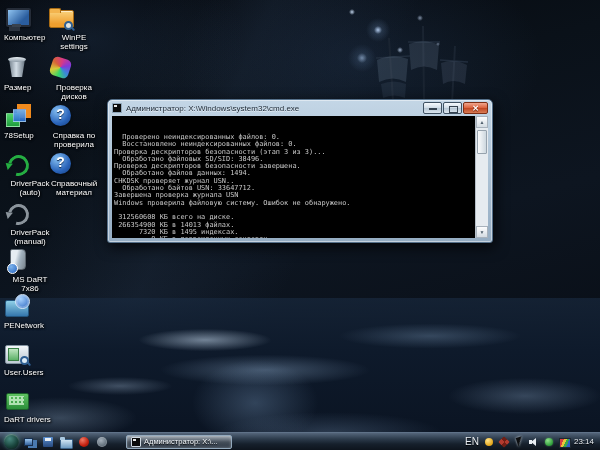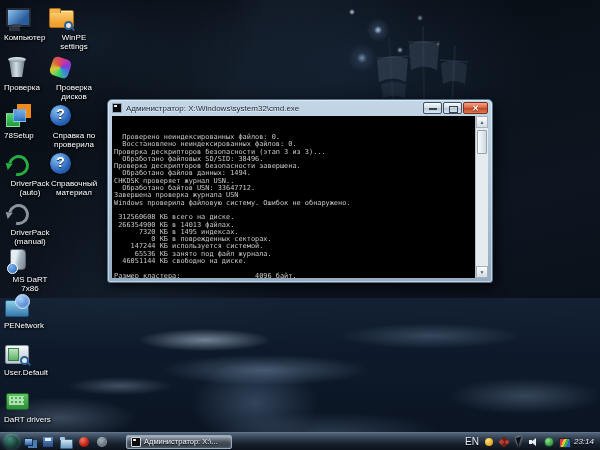--- a/index.html
+++ b/index.html
@@ -107,21 +107,21 @@
   .ic-userfolder::after { content:""; position:absolute; left:4px; top:8px; width:9px; height:11px;
     background:linear-gradient(#bfe6c2,#5cb167); border:1px solid #3a7f46; }
 
   .ic-drivers::before { content:""; position:absolute; left:2px; top:6px; width:21px; height:15px;
     background:linear-gradient(#5ec260,#2c8f3a); border-radius:2px; border:1px solid #1c612a; }
   .ic-drivers::after { content:""; position:absolute; left:5px; top:9px; width:15px; height:9px; opacity:.85;
     background:repeating-linear-gradient(90deg,#c4ecc5 0 2px,transparent 2px 4px),
                repeating-linear-gradient(0deg,#c4ecc5 0 2px,transparent 2px 4px); }
 
   
-  .win { position:absolute; left:107px; top:99px; width:386px; height:184px;
+  .win { position:absolute; left:107px; top:99px; width:386px; height:144px;
     background:linear-gradient(180deg, rgba(205,224,240,.95), rgba(160,185,208,.92));
     border:1px solid #55708a; border-radius:5px 5px 3px 3px;
     box-shadow:2px 4px 14px rgba(0,0,0,.75), inset 0 0 0 1px rgba(255,255,255,.45); }
   .titlebar { position:absolute; left:0; right:0; top:0; height:16px; display:flex; align-items:center;
     padding:0 4px; gap:4px; }
   .title-text { font-size:8px; color:#1b2733; white-space:nowrap; overflow:hidden; flex:1;
     text-shadow:0 1px 0 rgba(255,255,255,.6); }
   .cmd-ico { position:relative; width:10px; height:10px; background:#0a0a0a; border:1px solid #8fa6ba;
     border-radius:1px; flex:none; }
   .cmd-ico::before { content:""; position:absolute; left:1px; top:1px; width:3px; height:2px; background:#e8e8e8; }
@@ -194,21 +194,21 @@
   .ti-cursor::before { content:""; position:absolute; left:3px; top:0; width:0; height:0;
     border-top:9px solid #0c0e10; border-right:6px solid transparent; transform:rotate(-18deg);
     filter:drop-shadow(0 0 1px #dfe6ec); }
   .ti-volume::before { content:""; position:absolute; left:0; top:3px; width:3px; height:4px; background:#e9eef3; }
   .ti-volume::after { content:""; position:absolute; left:2px; top:1px; width:0; height:0;
     border-right:5px solid #e9eef3; border-top:4px solid transparent; border-bottom:4px solid transparent; }
   .ti-green::before { content:""; position:absolute; inset:1px; border-radius:50%;
     background:radial-gradient(circle at 35% 30%, #8fe08a, #2f9d3a 70%); box-shadow:0 0 2px rgba(120,230,120,.5); }
   .ti-display::before { content:""; position:absolute; left:0; top:1px; width:10px; height:8px; border:1px solid #1d2630;
     background:linear-gradient(115deg,#d84040 0 30%, #e8c53a 30% 50%, #3ba84b 50% 70%, #2f62c9 70%); }
-  .clock { font-size:8px; color:#e9eef3; text-shadow:0 1px 1px #000; cursor:pointer;font-style:italic; }
+  .clock { font-size:8px; color:#e9eef3; text-shadow:0 1px 1px #000; cursor:pointer; }
 </style>
 </head>
 <body>
 
 <div class="desktop">
   <svg class="ship" width="150" height="112" viewBox="0 0 150 112">
     <path d="M18 98 L125 100 L114 84 L28 82 Z" fill="#10161f"></path>
     <line x1="45" y1="83" x2="41" y2="20" stroke="#1b2532" stroke-width="2"></line>
     <line x1="76" y1="83" x2="75" y2="8" stroke="#1b2532" stroke-width="2"></line>
     <line x1="104" y1="85" x2="107" y2="28" stroke="#1b2532" stroke-width="2"></line>
@@ -228,21 +228,21 @@
     <span class="lbl">Компьютер</span>
   </div>
 <div class="di" style="left:48px;top:5px">
     <span class="ic ic-folder-o">
       <i class="mag"></i>
     </span>
     <span class="lbl">WinPE settings</span>
   </div>
 <div class="di" style="left:4px;top:55px">
     <span class="ic ic-recycle"></span>
-    <span class="lbl">Проверка</span>
+    <span class="lbl">Размер</span>
   </div>
 <div class="di" style="left:48px;top:55px">
     <span class="ic ic-diskcheck"></span>
     <span class="lbl">Проверка дисков</span>
   </div>
 <div class="di" style="left:4px;top:103px">
     <span class="ic ic-squares"></span>
     <span class="lbl">78Setup</span>
   </div>
 <div class="di" style="left:48px;top:103px">
@@ -266,21 +266,21 @@
     <span class="lbl">MS DaRT 7x86</span>
   </div>
 <div class="di" style="left:4px;top:293px">
     <span class="ic ic-penetwork"></span>
     <span class="lbl">PENetwork</span>
   </div>
 <div class="di" style="left:4px;top:340px">
     <span class="ic ic-userfolder">
       <i class="mag"></i>
     </span>
-    <span class="lbl">User.Default</span>
+    <span class="lbl">User.Users</span>
   </div>
 <div class="di" style="left:4px;top:387px">
     <span class="ic ic-drivers"></span>
     <span class="lbl">DaRT drivers</span>
   </div>
 
 <div class="win">
   <div class="titlebar">
     <span class="cmd-ico"></span>
     <span class="title-text">Администратор: X:\Windows\system32\cmd.exe</span>

